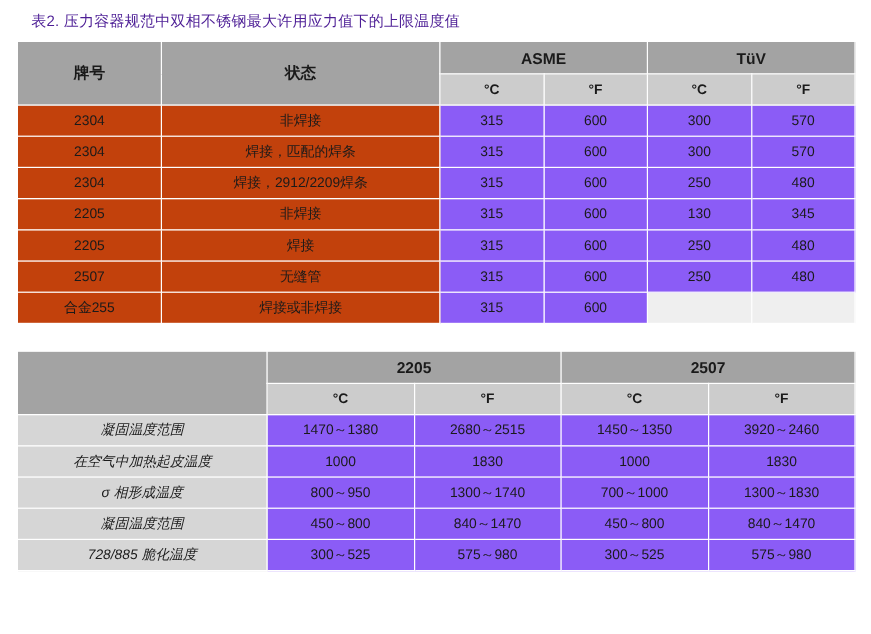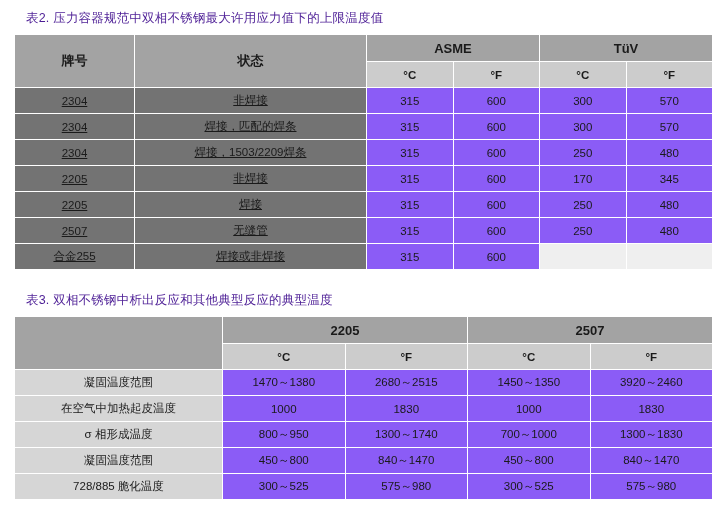--- a/index.html
+++ b/index.html
@@ -48,40 +48,40 @@
     font-weight: bold;
     font-size: 13px;
     height: 26px;
   }
   .hdr-gray {
     background: #cccccc;
     font-weight: bold;
     height: 25px;
   }
   .cell-gray {
-    background: #737373;
-    text-decoration: underline;
+    background: #c2410c;
   }
   .cell-light {
     background: #8b5cf6;
   }
   .cell-blank {
     background: #efefef;
   }
   .spacer {
     height: 22px;
   }
   .t2 .c-name { width: 120px; }
   .t2 .c-state { width: 232px; }
   .t2 .c-val { width: 86.5px; }
 
   .t3 .c-label { width: 208px; }
   .t3 .c-val { width: 122.5px; }
   .lbl-cell {
     background: #d6d6d6;
+    font-style: italic;
   }
 </style>
 </head>
 <body>
 
 <div class="page">
 
   <div class="caption">表2. 压力容器规范中双相不锈钢最大许用应力值下的上限温度值</div>
 
   <table class="t2">
@@ -118,32 +118,32 @@
       <tr>
         <td class="cell-gray">2304</td>
         <td class="cell-gray">焊接，匹配的焊条</td>
         <td class="cell-light">315</td>
         <td class="cell-light">600</td>
         <td class="cell-light">300</td>
         <td class="cell-light">570</td>
       </tr>
       <tr>
         <td class="cell-gray">2304</td>
-        <td class="cell-gray">焊接，1503/2209焊条</td>
+        <td class="cell-gray">焊接，2912/2209焊条</td>
         <td class="cell-light">315</td>
         <td class="cell-light">600</td>
         <td class="cell-light">250</td>
         <td class="cell-light">480</td>
       </tr>
       <tr>
         <td class="cell-gray">2205</td>
         <td class="cell-gray">非焊接</td>
         <td class="cell-light">315</td>
         <td class="cell-light">600</td>
-        <td class="cell-light">170</td>
+        <td class="cell-light">130</td>
         <td class="cell-light">345</td>
       </tr>
       <tr>
         <td class="cell-gray">2205</td>
         <td class="cell-gray">焊接</td>
         <td class="cell-light">315</td>
         <td class="cell-light">600</td>
         <td class="cell-light">250</td>
         <td class="cell-light">480</td>
       </tr>
@@ -161,21 +161,20 @@
         <td class="cell-light">315</td>
         <td class="cell-light">600</td>
         <td class="cell-blank"></td>
         <td class="cell-blank"></td>
       </tr>
     </tbody>
   </table>
 
   <div class="spacer"></div>
 
-  <div class="caption">表3. 双相不锈钢中析出反应和其他典型反应的典型温度</div>
 
   <table class="t3">
     <colgroup>
       <col class="c-label">
         <col class="c-val">
         <col class="c-val">
         <col class="c-val">
         <col class="c-val">
     </colgroup>
     <tbody>

